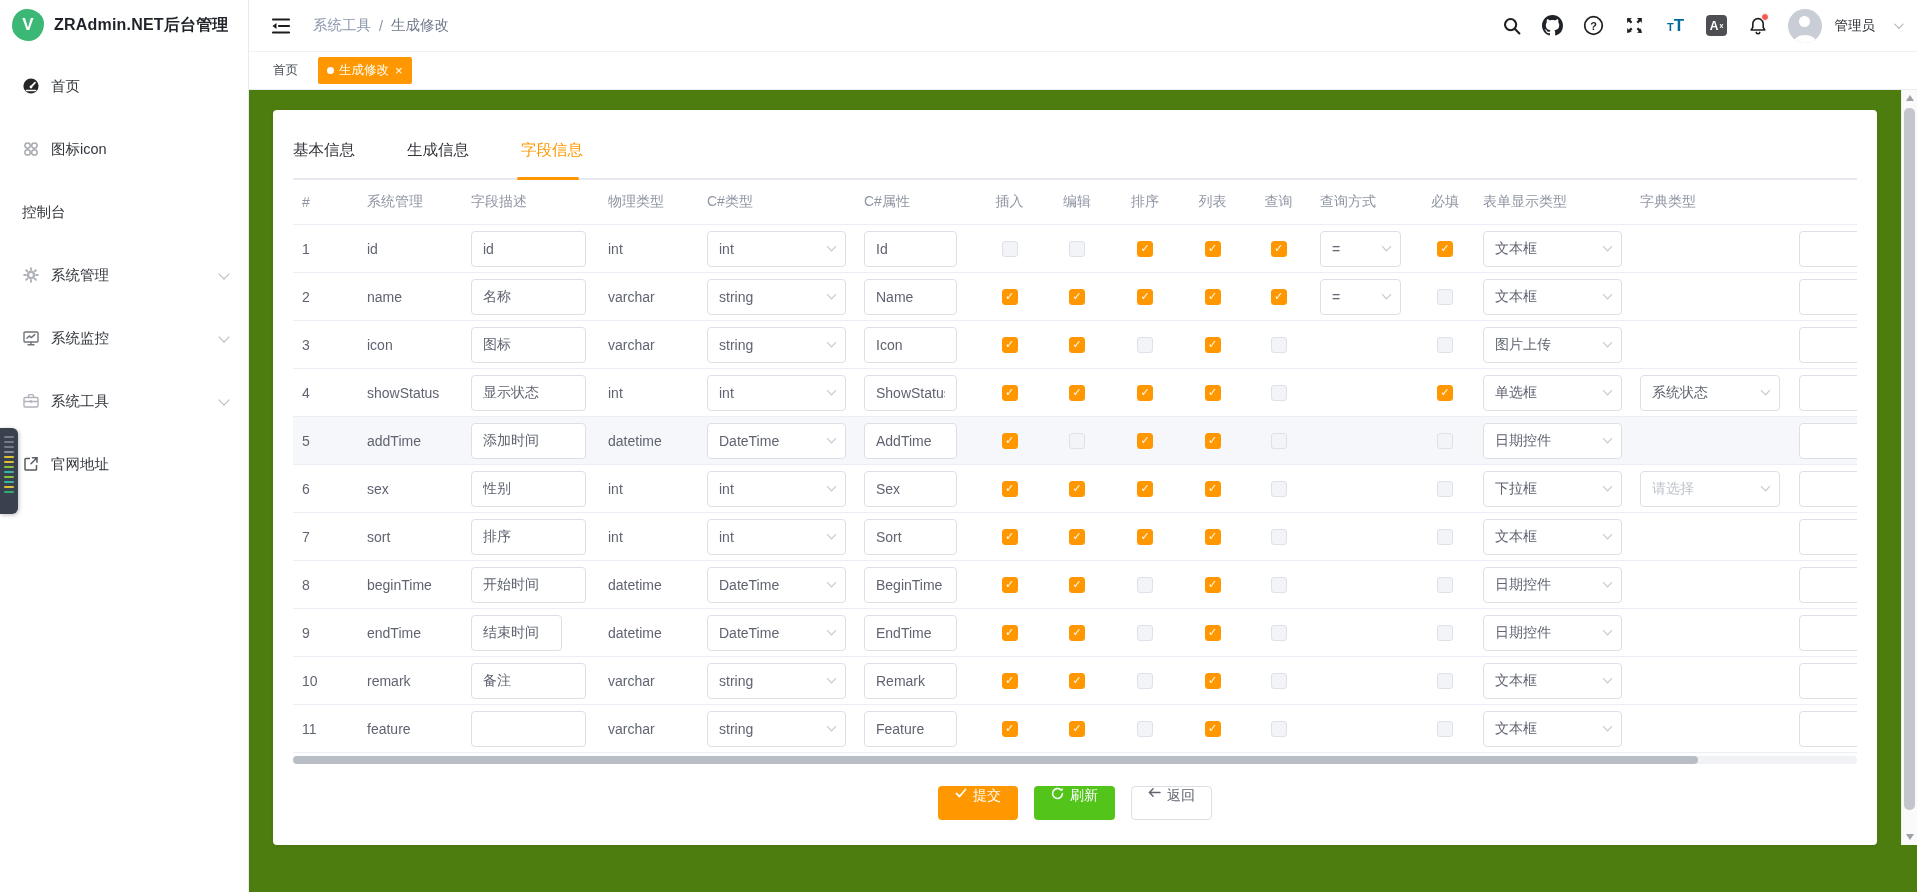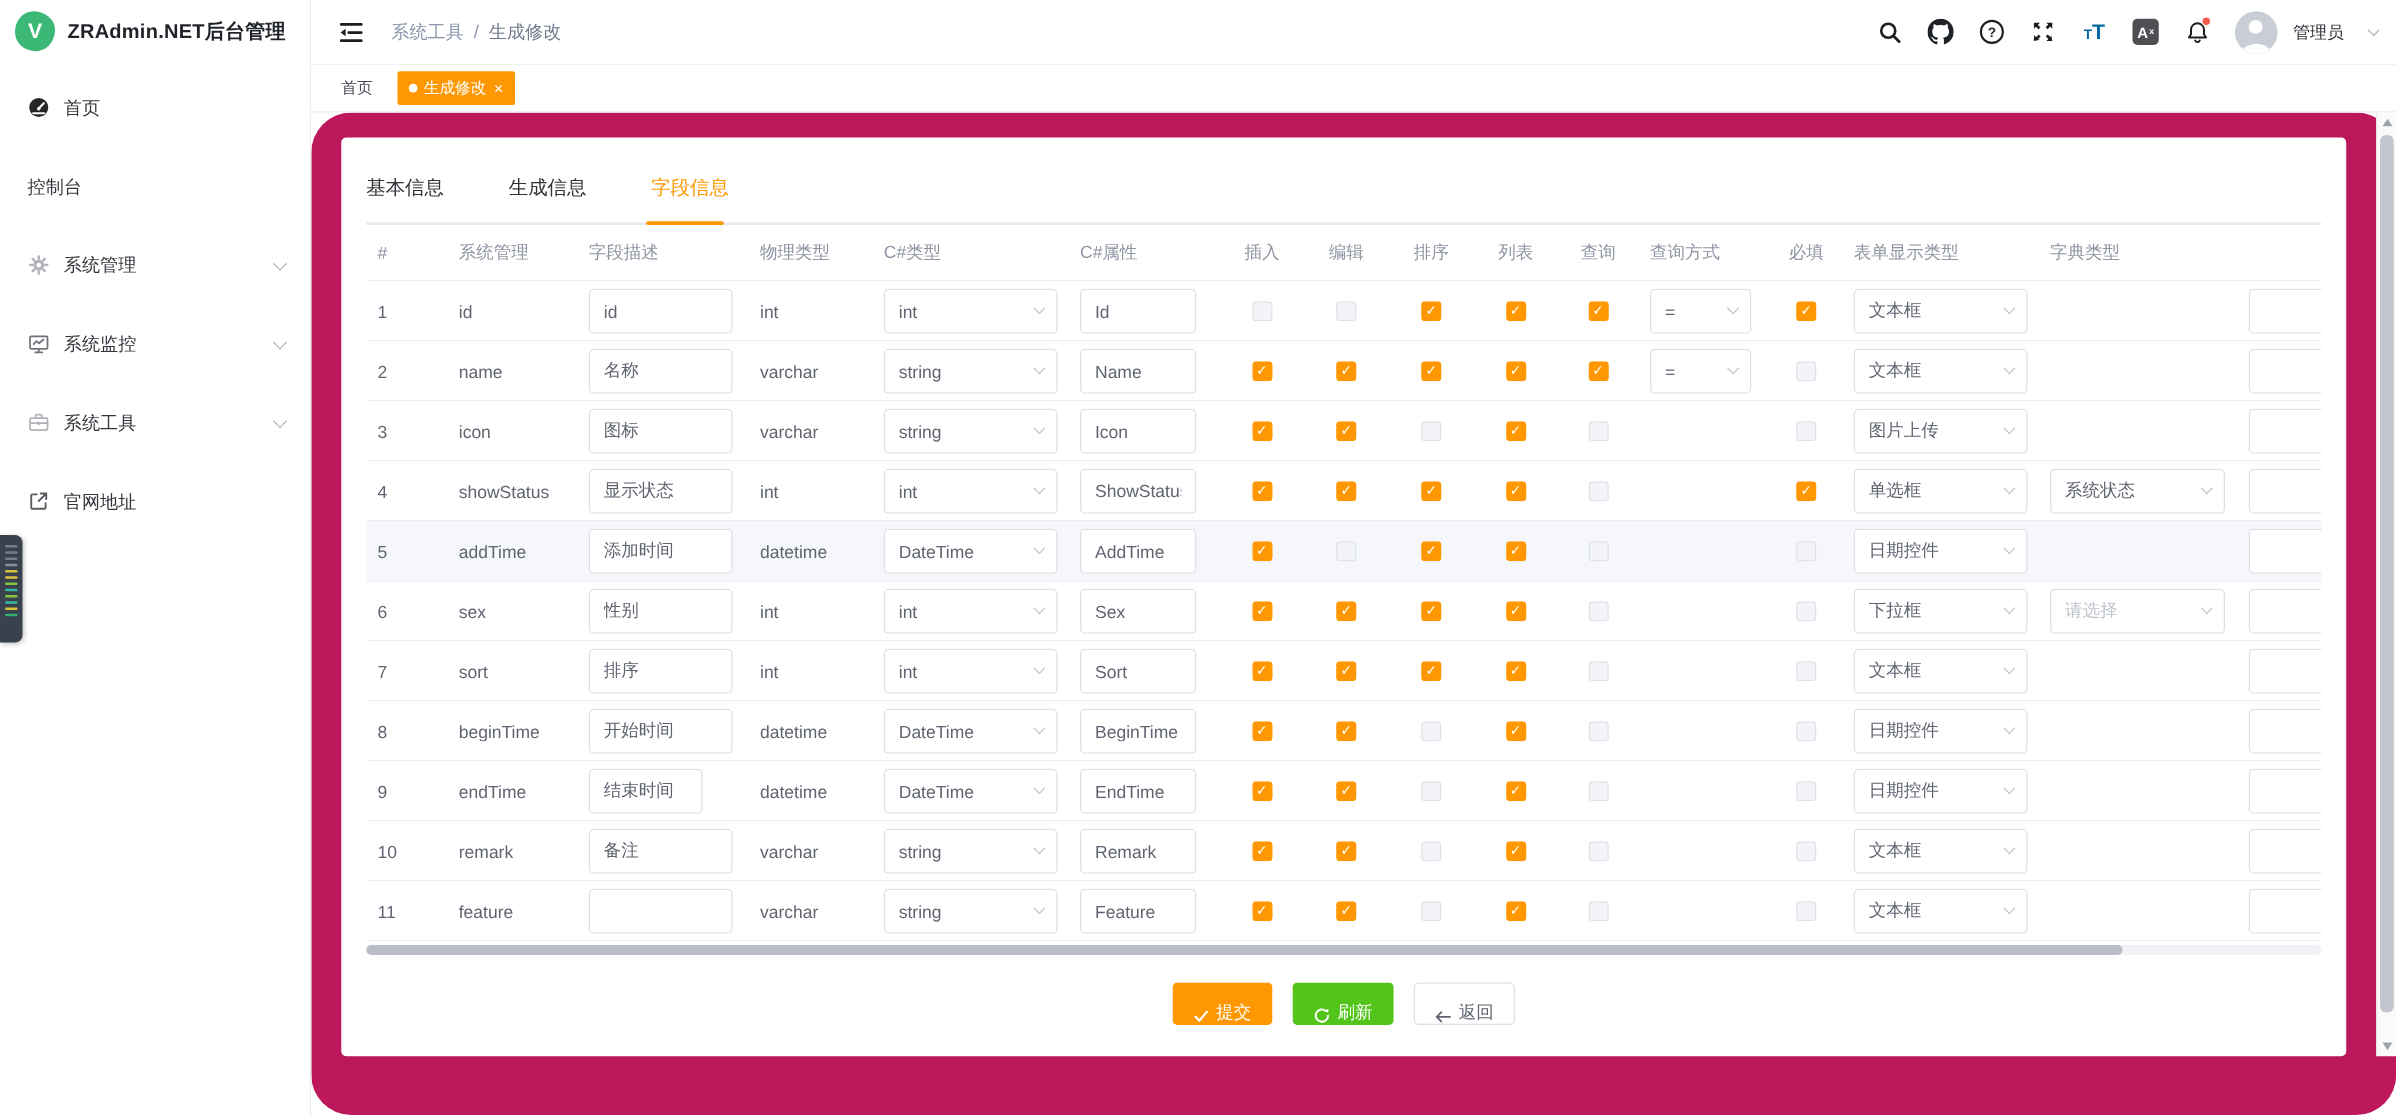--- a/index.html
+++ b/index.html
@@ -39,21 +39,21 @@
   .chev { display:inline-block; width:7px; height:7px; border-right:1.5px solid #a9adb5; border-bottom:1.5px solid #a9adb5; transform:rotate(45deg) translateY(-2px); }
 
   
   .tagbar { position:absolute; left:249px; top:52px; right:0; height:38px; background:#fff; border-bottom:1px solid #e9ecf2; display:flex; align-items:center; z-index:3; }
   .tag-home { margin-left:24px; font-size:12.5px; color:#474c55; cursor:pointer; }
   .tag-active { margin-left:20px; background:#ff9800; color:#fff; font-size:12.5px; height:27px; display:flex; align-items:center; padding:0 9px; border-radius:2px; cursor:pointer; gap:5px; }
   .tag-dot { width:7px; height:7px; border-radius:50%; background:#fff; display:inline-block; }
   .tag-close { font-size:13px; line-height:1; margin-left:1px; }
 
   
-  .main { position:absolute; left:249px; top:90px; right:0; bottom:0; background:#be185d;border-radius:32px; }
+  .main { position:absolute; left:249px; top:90px; right:0; bottom:0; background:#4d7c0f; }
   .card { position:absolute; left:24px; top:20px; width:1604px; height:735px; background:#fff; border-radius:4px; box-shadow:0 1px 4px rgba(0,21,41,.06); padding:0 20px; }
 
   .tabs { display:flex; margin-top:30px; }
   .tab { font-size:15.5px; color:#2f3237; margin-right:52px; width:62px; cursor:pointer; }
   .tab.active { color:#ff9800;text-align:center; }
   .tabline { position:relative; height:2px; background:#e6e9ef; margin-top:17px; }
   .tabline .bar { position:absolute; left:224px; top:-1px; width:62px; height:3px; background:#ff9800; border-radius:2px; }
 
   
   .twrap { width:1564px; overflow:hidden; }
@@ -75,21 +75,21 @@
   .sel .chev { border-color:#c0c4cc; transform:rotate(45deg); margin-top:-4px; }
 
   .cb { width:16px; height:16px; border-radius:3px; border:1px solid #dde1e8; background:#f2f4f8; display:inline-flex; align-items:center; justify-content:center; font-size:11px; color:transparent; cursor:pointer; }
   .cb.on { background:#ff9800; border-color:#ff9800; color:#fff; }
 
   .hscroll { position:relative; height:8px; margin-top:3px; background:#f1f2f5; border-radius:4px; }
   .hscroll .thumb { position:absolute; left:0; top:0; height:8px; width:1405px; background:#b9bdc6; border-radius:4px; cursor:pointer; }
 
   
   .btn-row { display:flex; justify-content:center; gap:16px; margin-top:22px; }
-  .btn { height:34px; border-radius:4px; font-size:14px; display:inline-flex; align-items:flex-end; gap:6px; padding:0 16px; cursor:pointer; border:1px solid transparent; font-family:inherit; }
+  .btn { height:34px; border-radius:4px; font-size:14px; display:inline-flex; align-items:flex-start; gap:6px; padding:0 16px; cursor:pointer; border:1px solid transparent; font-family:inherit; }
   .btn-submit { background:#ff9800; color:#fff; }
   .btn-refresh { background:#52c41a; color:#fff; }
   .btn-back { background:#fff; color:#5f6470; border-color:#dcdfe6; }
 
   .copyright { position:absolute; left:0; right:16px; top:779px; text-align:center; color:#c9cdd5; font-size:15.5px; }
 
   
   .vscroll { position:absolute; right:0; top:0; width:16px; height:755px; background:#fafafa; border-left:1px solid #ededed; }
   .vscroll .arr { position:absolute; left:4px; width:0; height:0; border-left:4px solid transparent; border-right:4px solid transparent; }
   .vscroll .arr.up { top:5px; border-bottom:6px solid #9da1a8; }
@@ -117,20 +117,31 @@
           <svg width="18" height="18" viewBox="0 0 18 18">
               <circle cx="9" cy="9" r="7.6" fill="#262626"></circle>
               <path d="M9 9.8L13 5.6" stroke="#fff" stroke-width="1.7" stroke-linecap="round"></path>
               <circle cx="9" cy="10" r="1.4" fill="#fff"></circle>
               <path d="M4.5 13.5h9" stroke="#fff" stroke-width="1.6" stroke-linecap="round"></path>
             </svg>
         </span>
         <span>首页</span>
       </div>
 
+      <div class="menu-item">
+        <span class="mi-ico">
+          <svg width="18" height="18" viewBox="0 0 18 18" fill="none" stroke="#a8abb2" stroke-width="1.5">
+              <circle cx="5.6" cy="5.6" r="2.7"></circle>
+              <circle cx="12.4" cy="5.6" r="2.7"></circle>
+              <circle cx="5.6" cy="12.4" r="2.7"></circle>
+              <circle cx="12.4" cy="12.4" r="2.7"></circle>
+            </svg>
+        </span>
+        <span>图标icon</span>
+      </div>
 
       <div class="menu-item noicon">
         <span>控制台</span>
       </div>
 
       <div class="menu-item">
         <span class="mi-ico">
           <svg width="18" height="18" viewBox="0 0 18 18">
               <g fill="#b0b3ba">
                 <rect x="8" y="1.2" width="2" height="3.6" rx="1"></rect>

